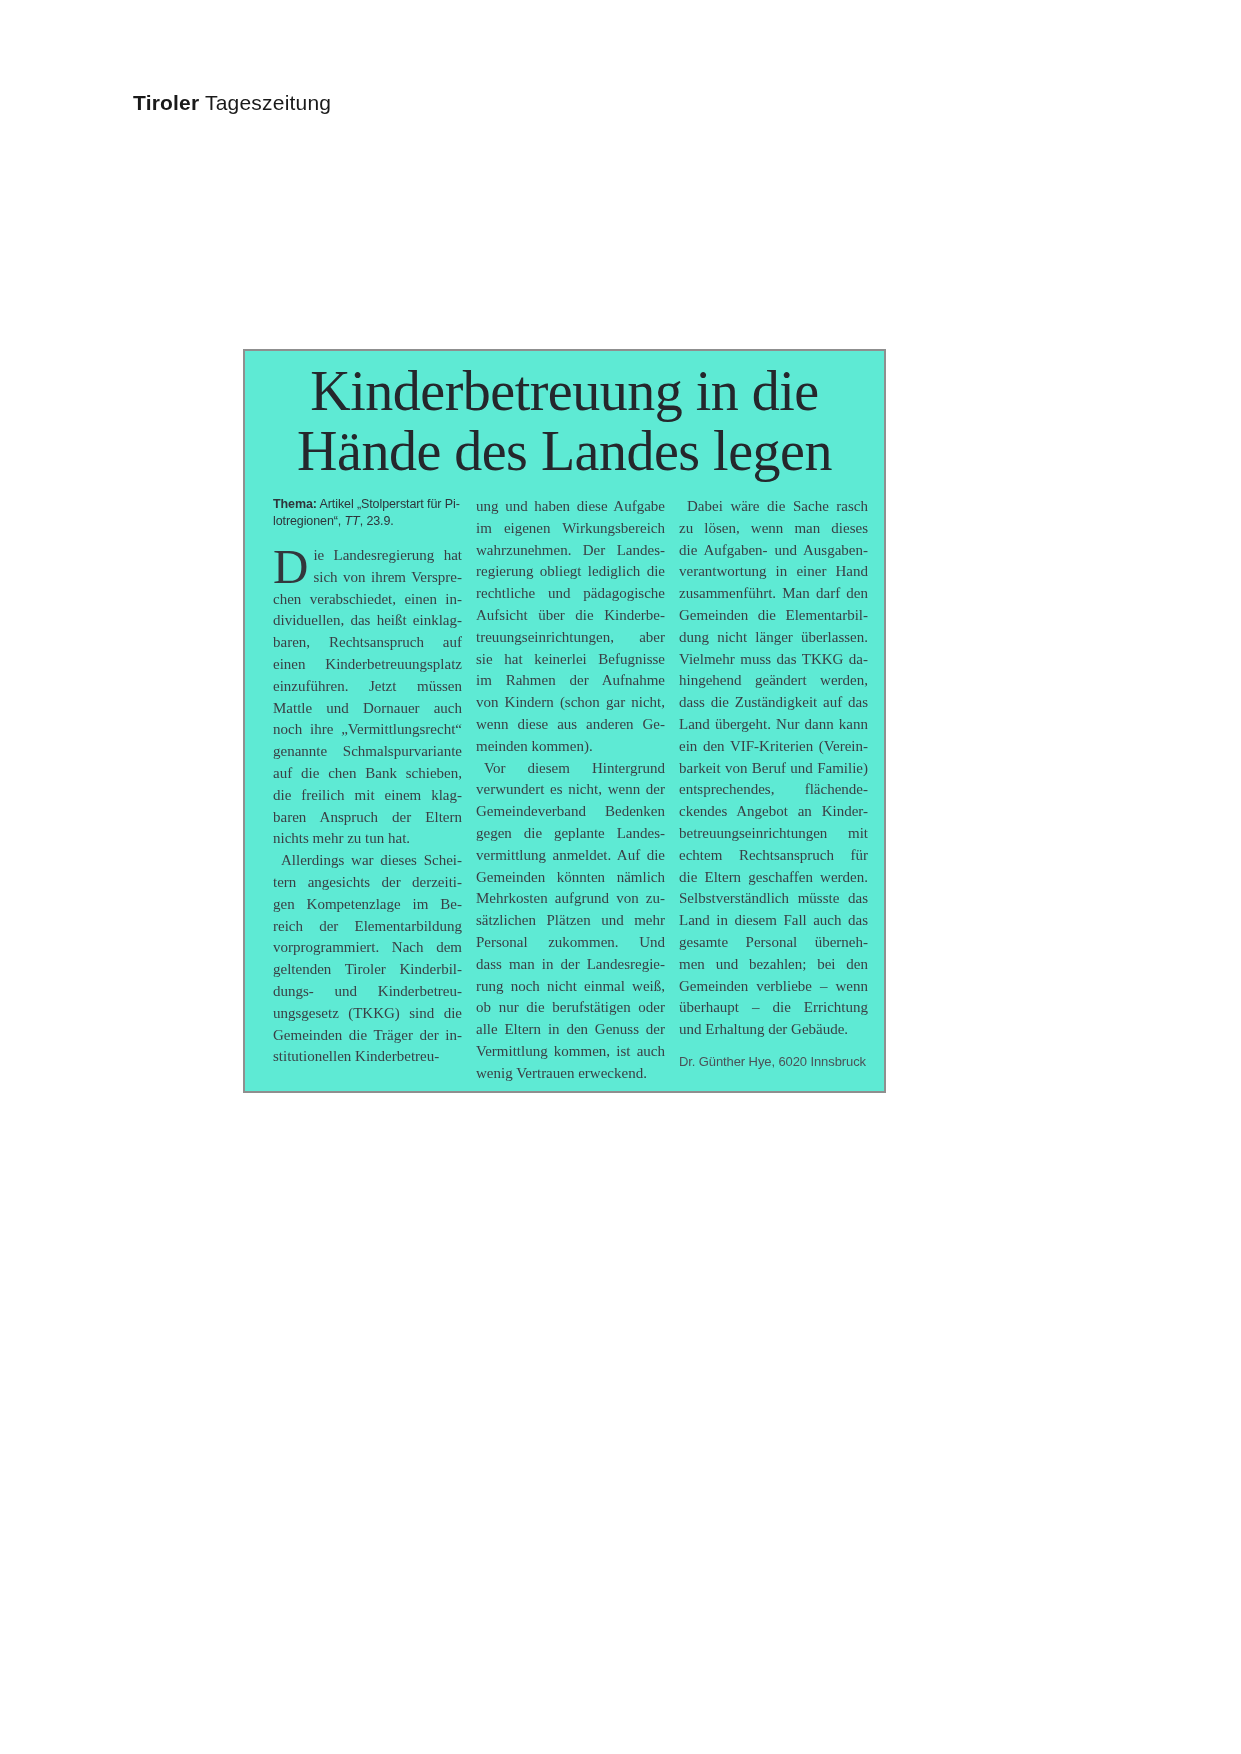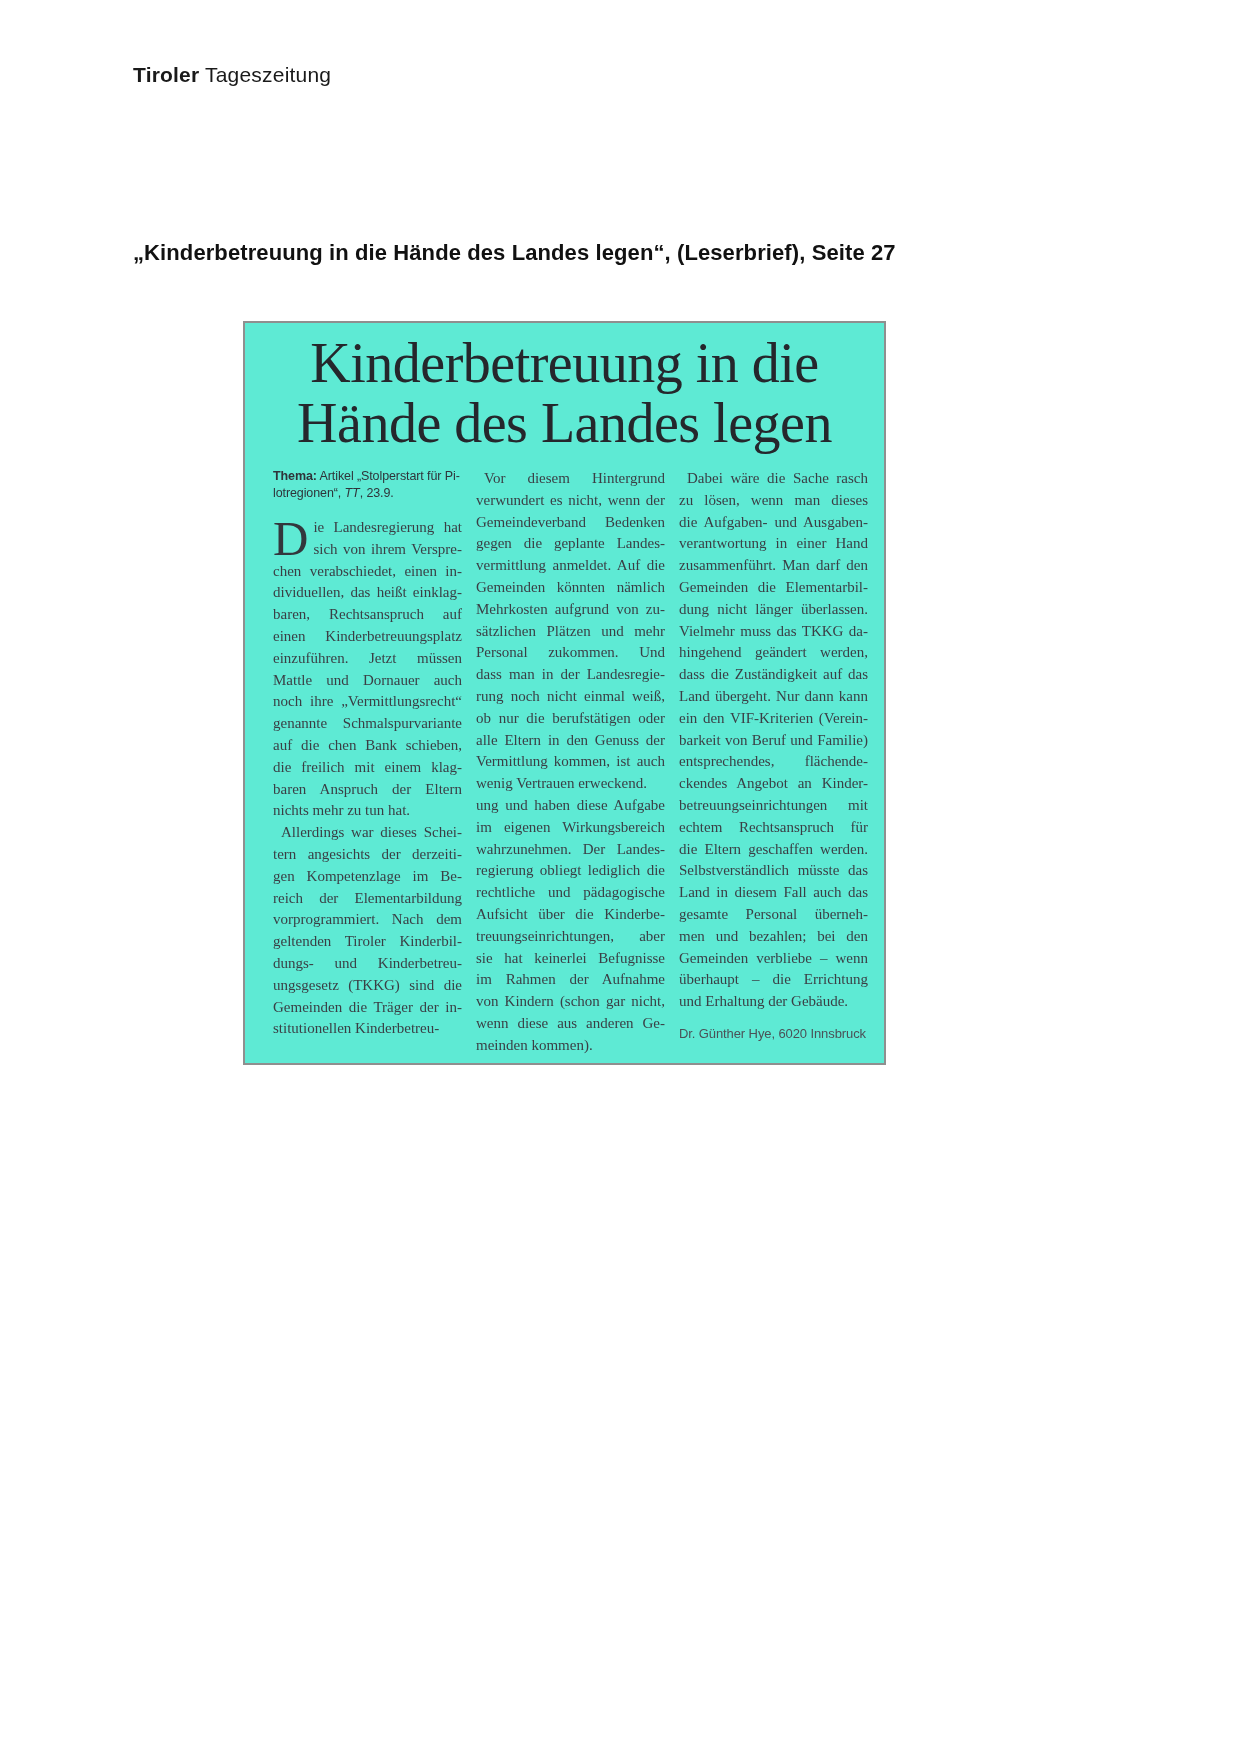--- a/index.html
+++ b/index.html
@@ -5,20 +5,21 @@
   * { margin: 0; padding: 0; box-sizing: border-box; }
   html, body { background: #ffffff; }
   #page {
     position: relative;
     width: 1241px;
     height: 1504px;
     background: #ffffff;
     font-family: "Liberation Sans", sans-serif;
     color: #000;
     overflow: hidden;
+    margin-top: 28px;
   }
   
   .masthead {
     position: absolute; left: 133px; top: 63px;
     font-size: 21px; letter-spacing: 0.2px; color: #1a1a1a;
   }
   .masthead .b { font-weight: bold; }
   .doc-heading {
     position: absolute; left: 133px; top: 240px;
     font-size: 22px; font-weight: bold; color: #111;
@@ -89,21 +90,20 @@
 </style>
 </head>
 <body>
 
 <div id="page">
 
   <div class="masthead">
     <span class="b">Tiroler</span><span> Tageszeitung</span>
   </div>
 
-  <div class="doc-heading">„Kinderbetreuung in die Hände des Landes legen“, (Leserbrief), Seite 27</div>
 
   <div class="clip">
     <div class="clip-headline">
       <div>Kinderbetreuung in die</div>
       <div>Hände des Landes legen</div>
     </div>
 
     <div class="cols">
       <div class="col">
         <div class="thema">
@@ -139,49 +139,49 @@
               <div class="ln">ungsgesetz (TKKG) sind die</div>
               <div class="ln">Gemeinden die Träger der in-</div>
               <div class="ln end">stitutionellen Kinderbetreu-</div>
             </div>
           </div>
       </div>
 
       <div class="col">
         <div class="col-lines">
             <div class="para">
+              <div class="ln">ung und haben diese Aufgabe</div>
+              <div class="ln">im eigenen Wirkungsbereich</div>
+              <div class="ln">wahrzunehmen. Der Landes-</div>
+              <div class="ln">regierung obliegt lediglich die</div>
+              <div class="ln">rechtliche und pädagogische</div>
+              <div class="ln">Aufsicht über die Kinderbe-</div>
+              <div class="ln">treuungseinrichtungen, aber</div>
+              <div class="ln">sie hat keinerlei Befugnisse</div>
+              <div class="ln">im Rahmen der Aufnahme</div>
+              <div class="ln">von Kindern (schon gar nicht,</div>
+              <div class="ln">wenn diese aus anderen Ge-</div>
+              <div class="ln end">meinden kommen).</div>
+            </div>
+            <div class="para">
               <div class="ln ind">Vor diesem Hintergrund</div>
               <div class="ln">verwundert es nicht, wenn der</div>
               <div class="ln">Gemeindeverband Bedenken</div>
               <div class="ln">gegen die geplante Landes-</div>
               <div class="ln">vermittlung anmeldet. Auf die</div>
               <div class="ln">Gemeinden könnten nämlich</div>
               <div class="ln">Mehrkosten aufgrund von zu-</div>
               <div class="ln">sätzlichen Plätzen und mehr</div>
               <div class="ln">Personal zukommen. Und</div>
               <div class="ln">dass man in der Landesregie-</div>
               <div class="ln">rung noch nicht einmal weiß,</div>
               <div class="ln">ob nur die berufstätigen oder</div>
               <div class="ln">alle Eltern in den Genuss der</div>
               <div class="ln">Vermittlung kommen, ist auch</div>
               <div class="ln end">wenig Vertrauen erweckend.</div>
-            </div>
-            <div class="para">
-              <div class="ln">ung und haben diese Aufgabe</div>
-              <div class="ln">im eigenen Wirkungsbereich</div>
-              <div class="ln">wahrzunehmen. Der Landes-</div>
-              <div class="ln">regierung obliegt lediglich die</div>
-              <div class="ln">rechtliche und pädagogische</div>
-              <div class="ln">Aufsicht über die Kinderbe-</div>
-              <div class="ln">treuungseinrichtungen, aber</div>
-              <div class="ln">sie hat keinerlei Befugnisse</div>
-              <div class="ln">im Rahmen der Aufnahme</div>
-              <div class="ln">von Kindern (schon gar nicht,</div>
-              <div class="ln">wenn diese aus anderen Ge-</div>
-              <div class="ln end">meinden kommen).</div>
             </div>
           </div>
       </div>
 
       <div class="col">
         <div class="col-lines">
             <div class="para">
               <div class="ln ind">Dabei wäre die Sache rasch</div>
               <div class="ln">zu lösen, wenn man dieses</div>
               <div class="ln">die Aufgaben- und Ausgaben-</div>

